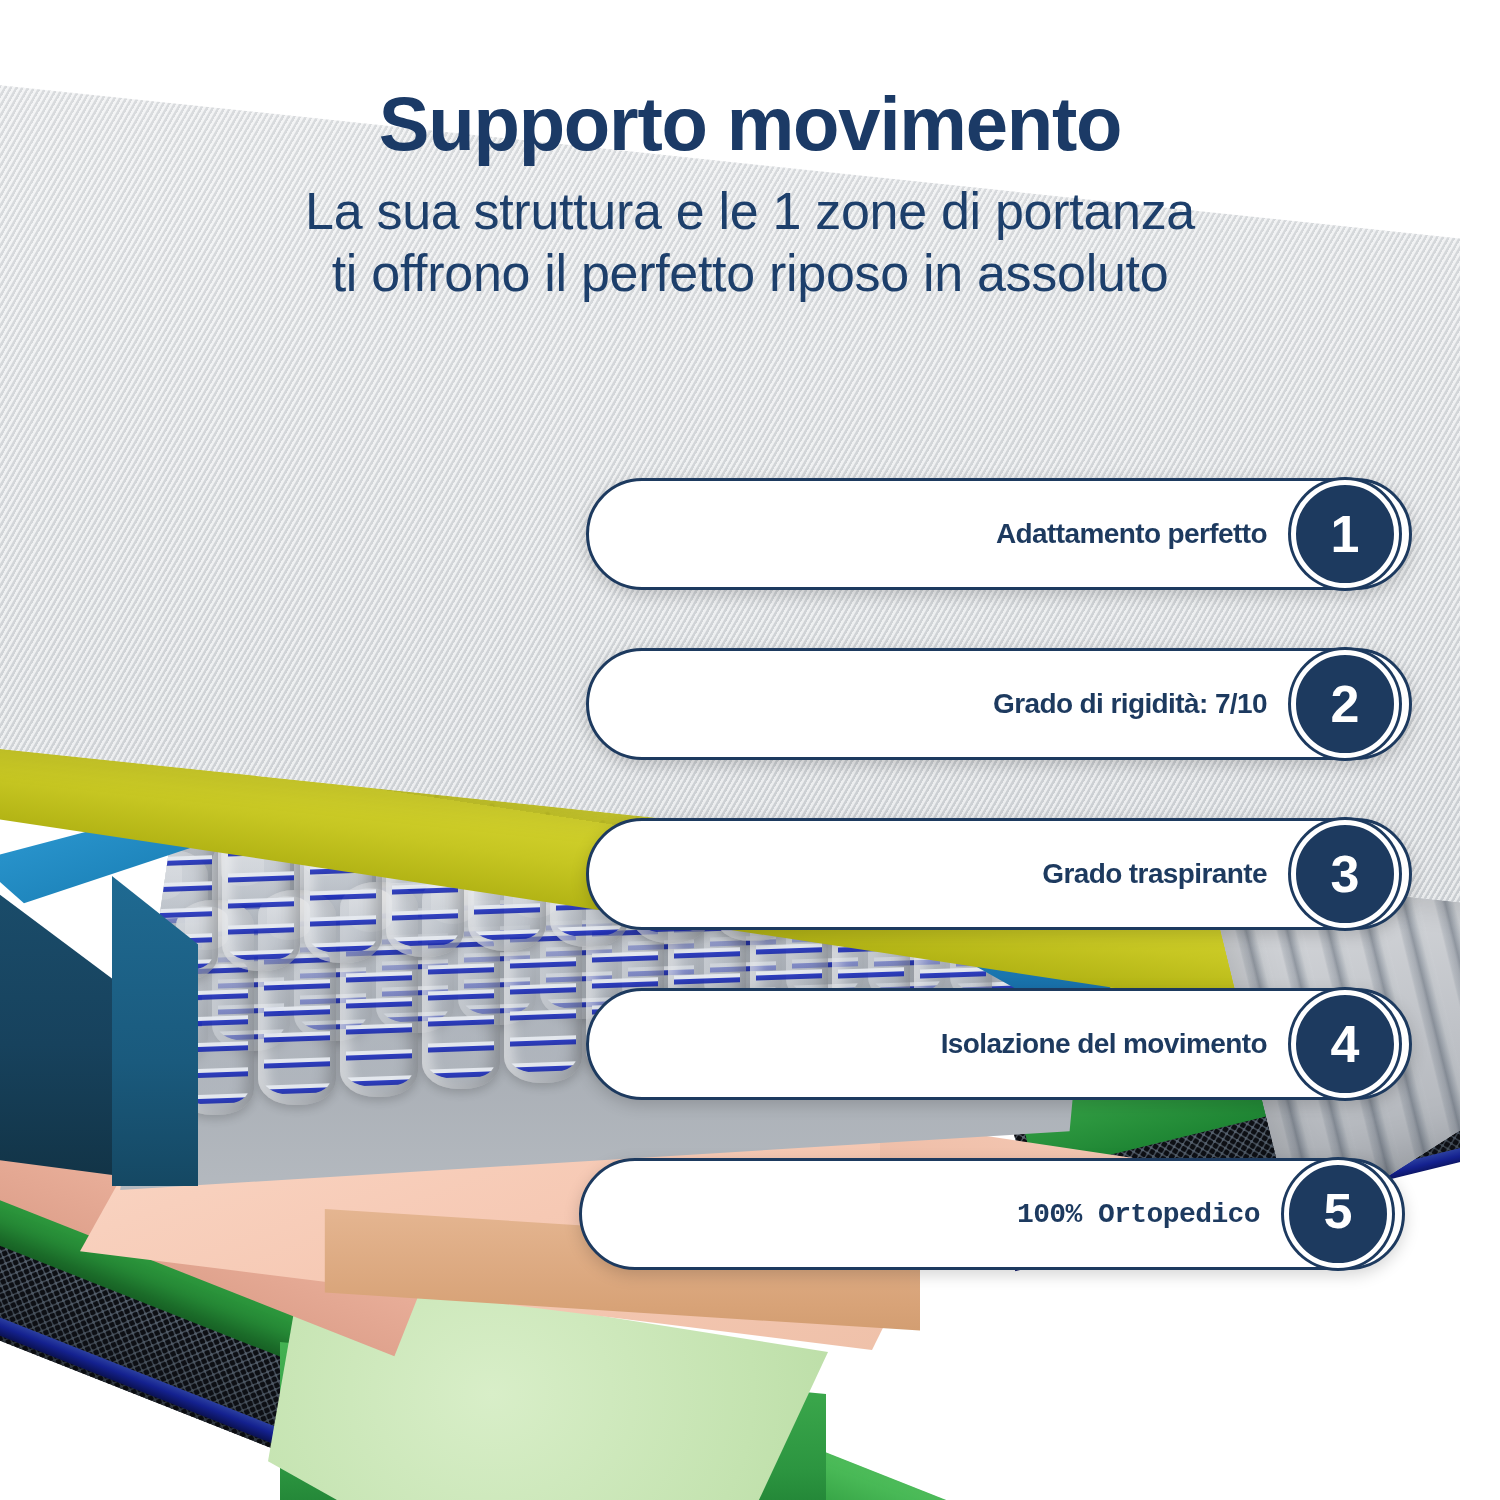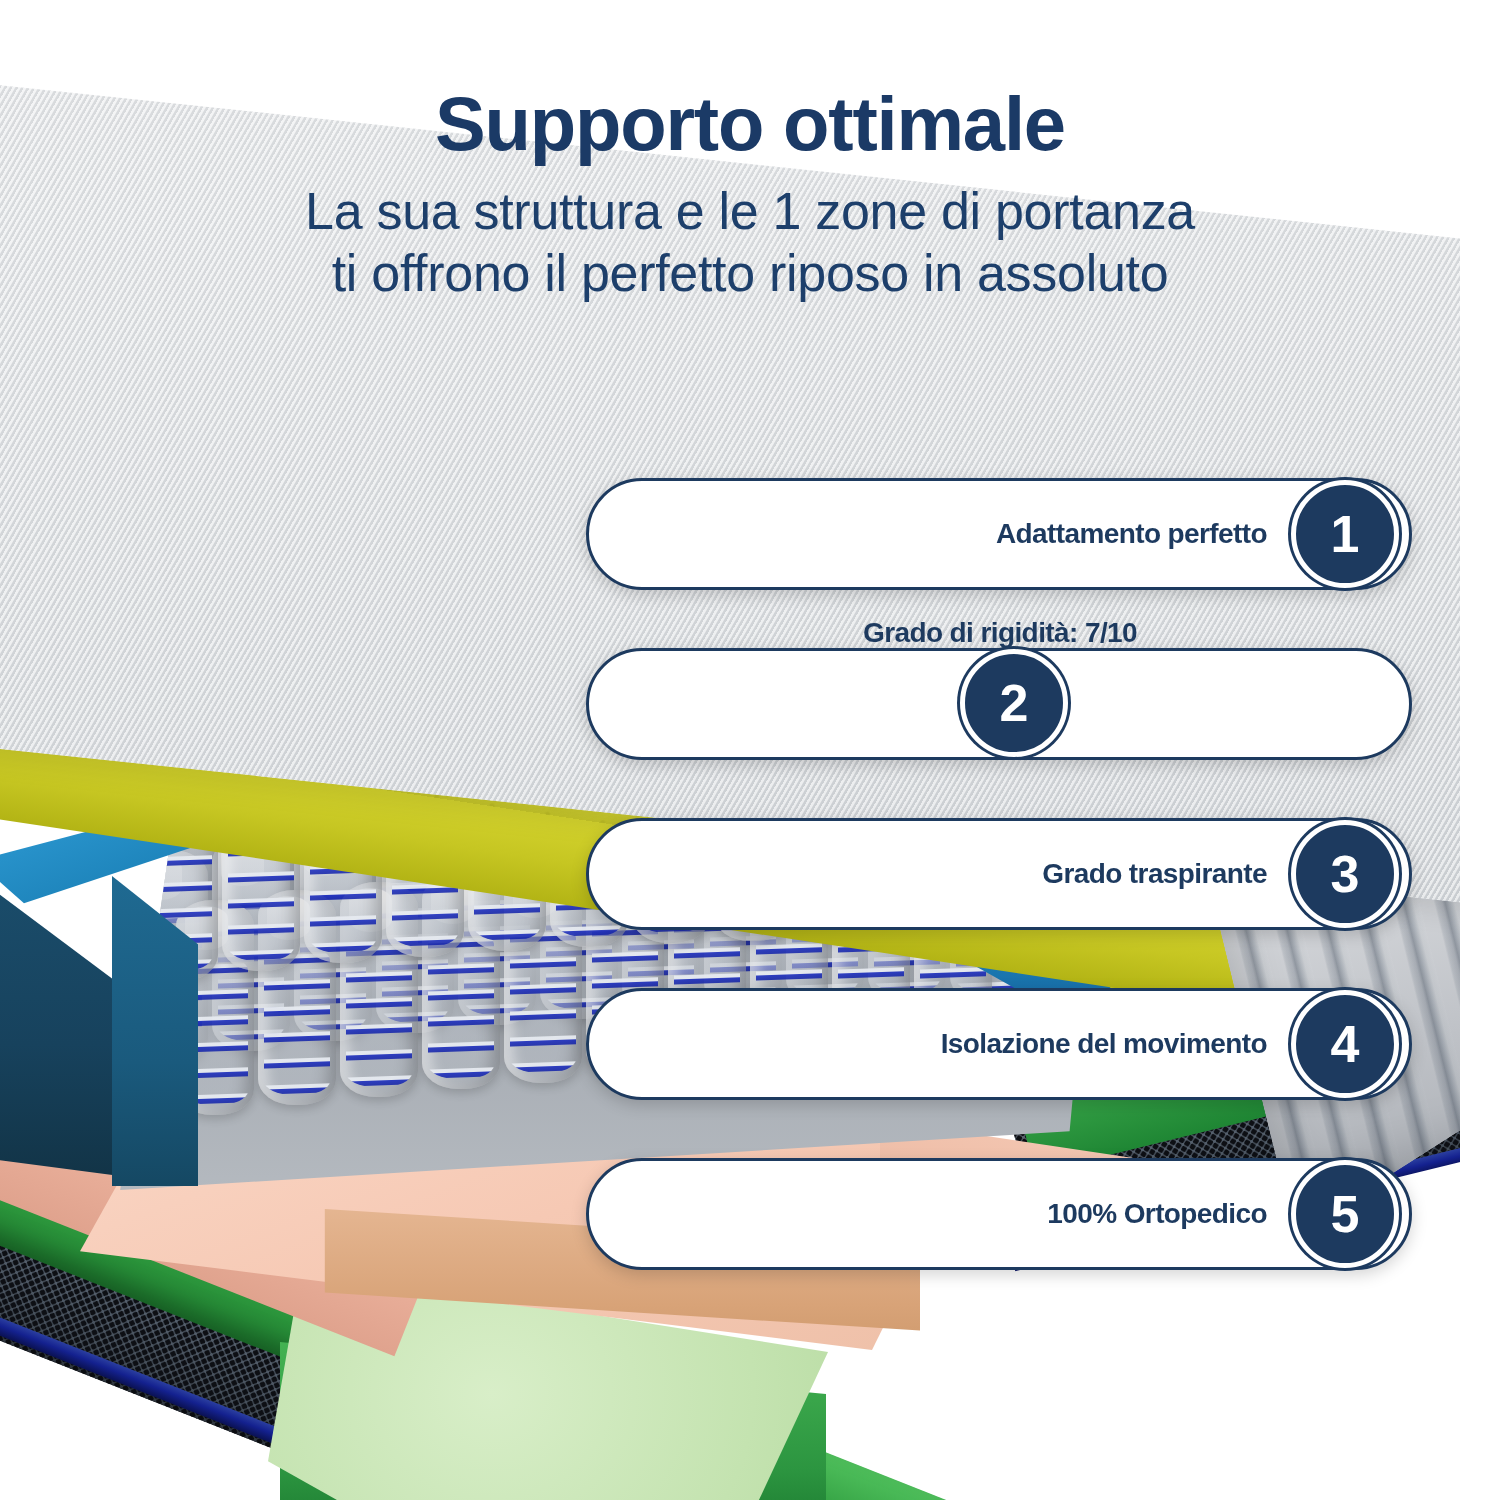--- a/index.html
+++ b/index.html
@@ -146,24 +146,24 @@
         height:112px;padding:0 14px 0 40px;box-sizing:border-box;pointer-events:auto;
         box-shadow:0 5px 16px rgba(0,0,0,.17);}
   .pill-label{font-size:28px;font-weight:700;color:#1d3a5f;letter-spacing:-.6px;white-space:nowrap;padding-right:24px;}
   .pill-badge{flex:0 0 auto;width:98px;height:98px;border-radius:50%;
         background:#1d3a5f;border:5px solid #ffffff;
         display:flex;align-items:center;justify-content:center;
         font-size:52px;font-weight:700;color:#ffffff;
         box-shadow:0 0 0 3px #1d3a5f;margin-right:-4px;}
 
   .pill-1{right:88px;top:478px;width:826px;}
-  .pill-2{right:88px;top:648px;width:826px;flex-direction:column;}
+  .pill-2{right:88px;top:648px;width:826px;}
   .pill-3{right:88px;top:818px;width:826px;}
   .pill-4{right:88px;top:988px;width:826px;}
-  .pill-5{right:88px;top:1158px;width:826px;}
+  .pill-5{right:95px;top:1158px;width:826px;font-family:Liberation Mono, monospace;}
 </style>
 </head>
 <body>
 
 <div id="stage">
 
   <div id="mattress">
 
     <div class="mesh-band mesh-left"></div>
     <div class="mesh-band mesh-right"></div>
@@ -236,21 +236,21 @@
     <div class="top-panel-edge"></div>
     <div class="top-panel"></div>
 
     <div class="bg-wedge wedge-topleft"></div>
     <div class="bg-wedge wedge-bottomleft"></div>
     <div class="bg-wedge wedge-bottomright"></div>
     <div class="bg-wedge wedge-right"></div>
   </div>
 
   <div id="header">
-    <div id="title">Supporto ottimale</div>
+    <div id="title">Supporto movimento</div>
     <div id="subtitle">
       <div>La sua struttura e le 1 zone di portanza</div>
       <div>ti offrono il perfetto riposo in assoluto</div>
     </div>
   </div>
 
   <div id="pills">
 
     <div class="pill pill-1">
       <span class="pill-label">Adattamento perfetto</span>

